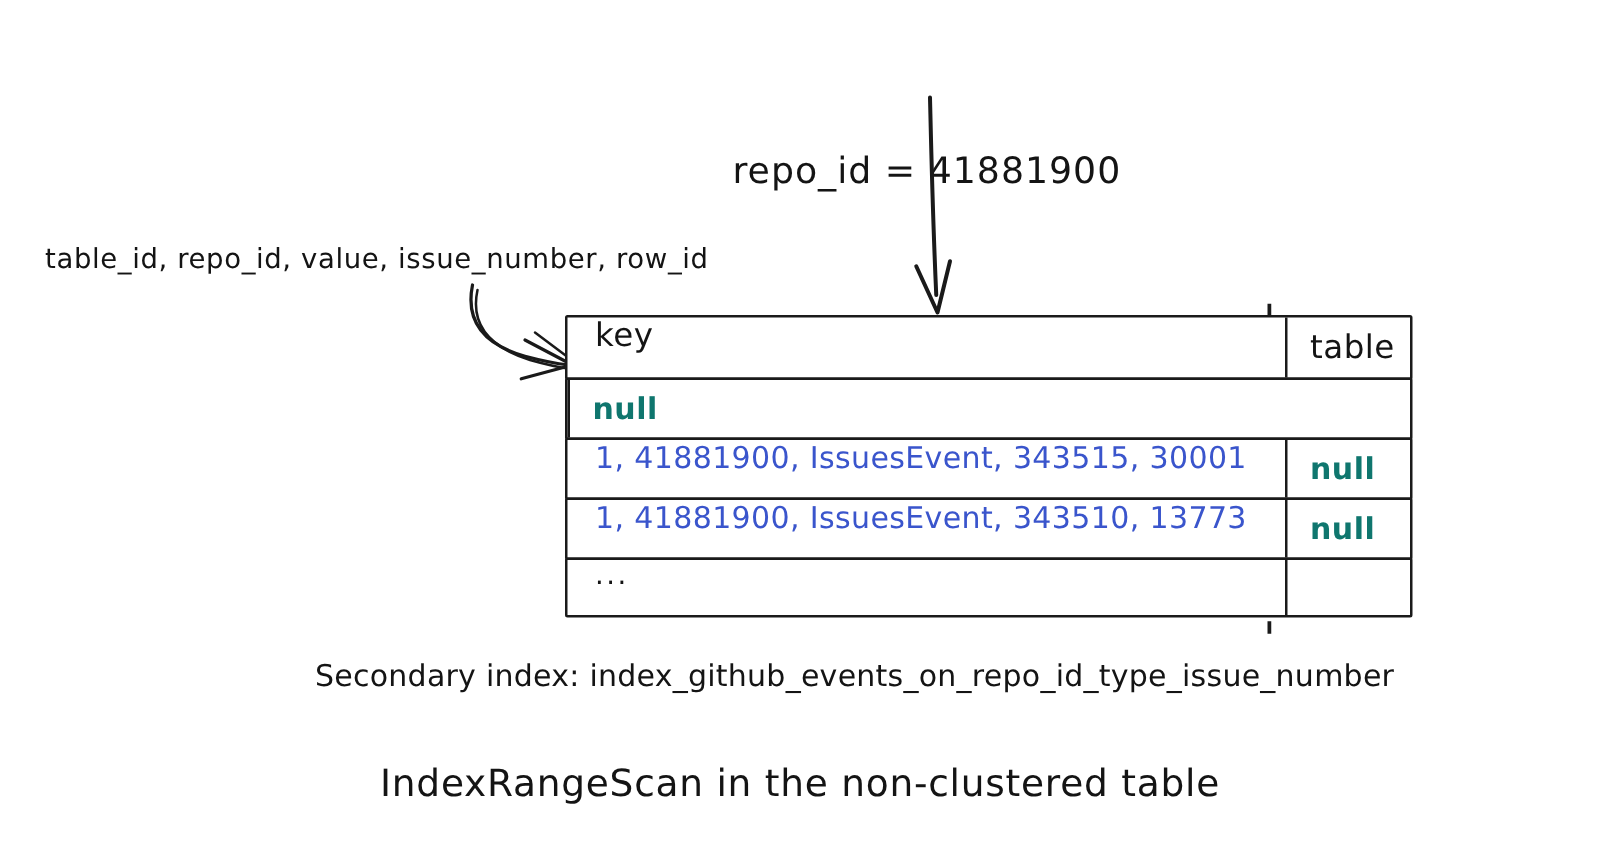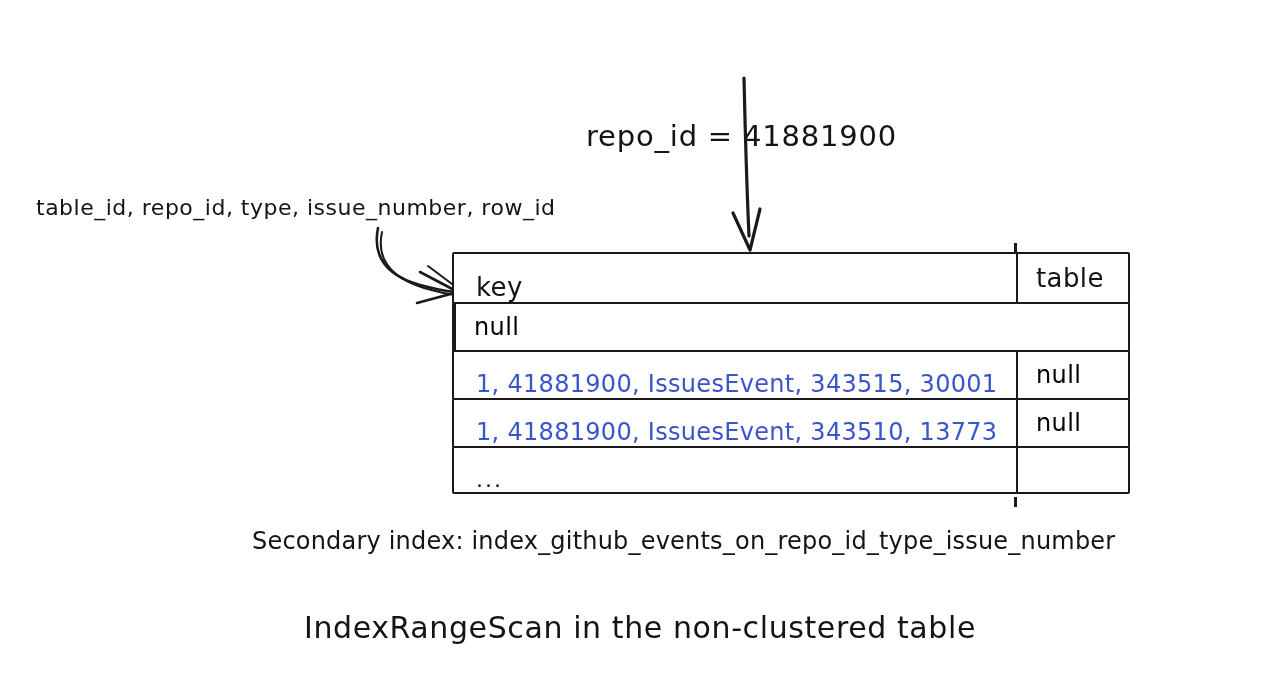--- a/index.html
+++ b/index.html
@@ -71,22 +71,23 @@
     top: 254px;
     width: 678px;
   }
   .kv-row {
     position: relative;
     box-sizing: border-box;
     border: 2.5px solid #1a1a1a;
     border-radius: 2px;
     background: #ffffff;
     display: flex;
-    align-items: flex-end;
+    align-items: flex-start;
     margin-top: -2px;
+    gap: 12px;
   }
   .kv-row.header { height: 52px; }
   .kv-row.data   { height: 50px; }
   .kv-row.more   { height: 48px; }
   .cell-key {
     width: 562px;
     box-sizing: border-box;
     padding-left: 22px;
     font-size: 24px;
     white-space: nowrap;
@@ -99,21 +100,21 @@
     border-left: 2.5px solid #1a1a1a;
     height: 100%;
     display: flex;
     align-items: center;
     font-size: 24px;
     white-space: nowrap;
   }
   .kv-row.header .cell-key,
   .kv-row.header .cell-val { font-size: 26px; color: #141414; }
   .kv-row.data .cell-key { color: #3a55cc; letter-spacing: 0.3px; }
-  .kv-row.data .cell-val { color: #000000; }
+  .kv-row.data .cell-val { color: #0f766e; font-weight: bold; }
   .kv-row.more .cell-key { color: #141414; font-size: 22px; letter-spacing: 2px; }
   
   .divider-overshoot {
     position: absolute;
     left: 1014px;
     top: 243px;
     width: 2.5px;
     height: 14px;
     background: #1a1a1a;
   }
@@ -132,21 +133,21 @@
     pointer-events: none;
   }
 </style>
 </head>
 <body>
 
 <div class="canvas">
 
   <div class="hand label-predicate">repo_id = 41881900</div>
 
-  <div class="hand label-columns">table_id, repo_id, type, issue_number, row_id</div>
+  <div class="hand label-columns">table_id, repo_id, value, issue_number, row_id</div>
 
   <svg class="overlay" viewBox="0 0 1280 690">
 
     <g>
       <path d="M744 78 C 745 120, 746 170, 749 236" stroke="#1a1a1a" stroke-width="3.2" fill="none" stroke-linecap="round"></path>
       <path d="M733 213 L 750 250 L 760 209" stroke="#1a1a1a" stroke-width="3.2" fill="none" stroke-linecap="round" stroke-linejoin="round"></path>
     </g>
 
     <g>
       <path d="M378 228 C 372 258, 388 276, 420 285 C 435 289, 446 291, 455 292" stroke="#1a1a1a" stroke-width="2.6" fill="none" stroke-linecap="round"></path>

